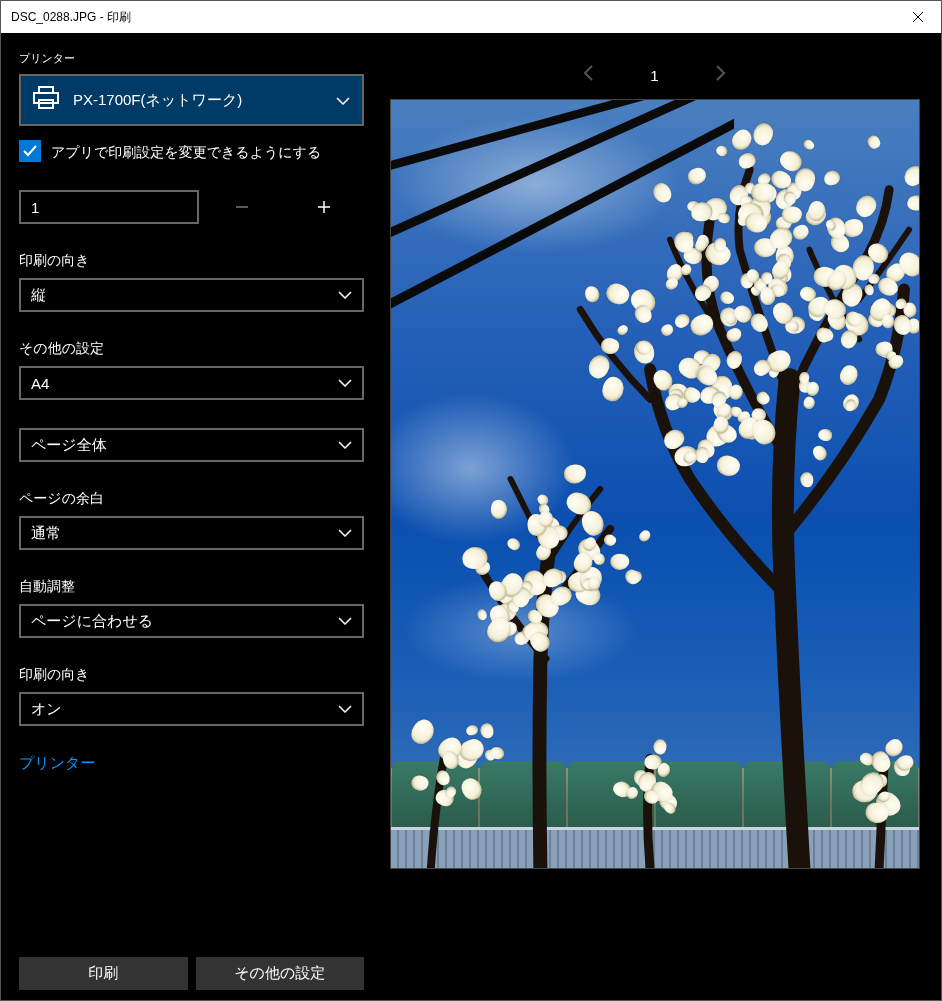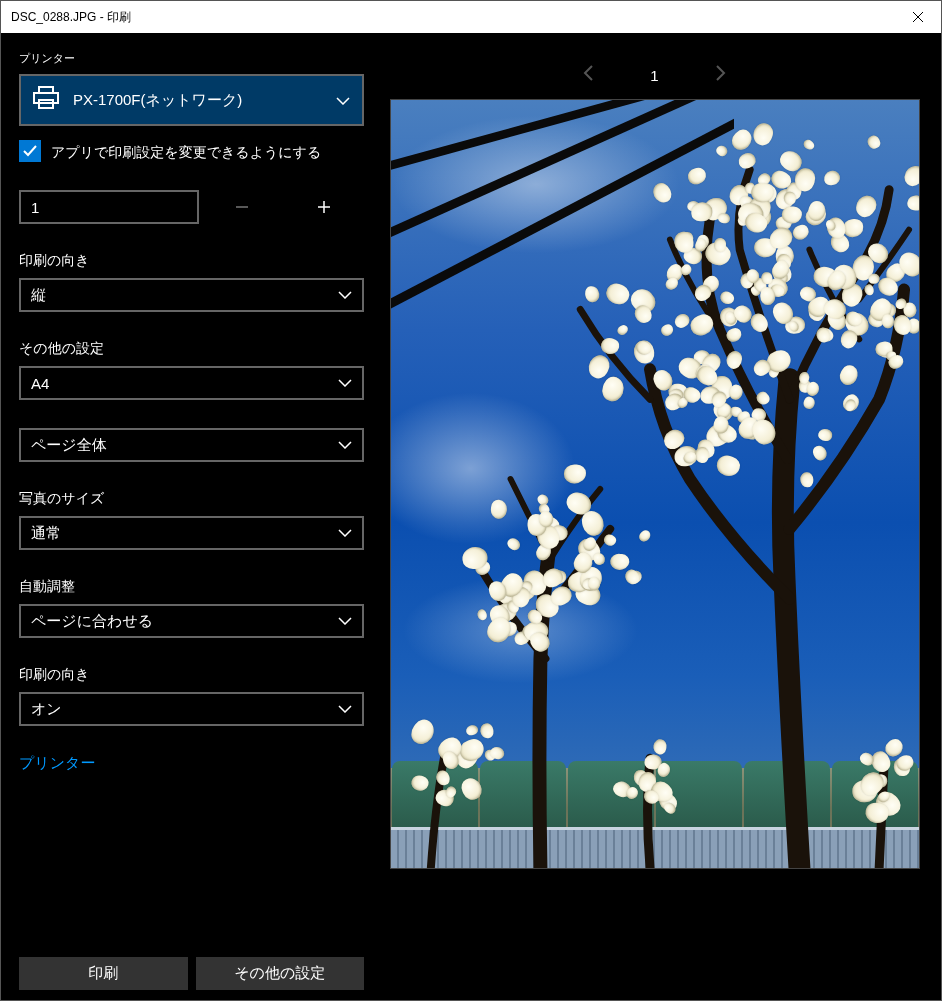--- a/index.html
+++ b/index.html
@@ -153,21 +153,21 @@
       <div class="section">
         <div class="dropdown">
           <span class="val">ページ全体</span>
           <svg width="14" height="8" viewBox="0 0 14 8">
               <path d="M1 1 L7 7 L13 1" stroke="#fff" stroke-width="1.5" fill="none"></path>
             </svg>
         </div>
       </div>
 
       <div class="section">
-        <div class="label small">写真のサイズ</div>
+        <div class="label small">ページの余白</div>
         <div class="dropdown">
           <span class="val">通常</span>
           <svg width="14" height="8" viewBox="0 0 14 8">
               <path d="M1 1 L7 7 L13 1" stroke="#fff" stroke-width="1.5" fill="none"></path>
             </svg>
         </div>
       </div>
 
       <div class="section">
         <div class="label small">自動調整</div>

